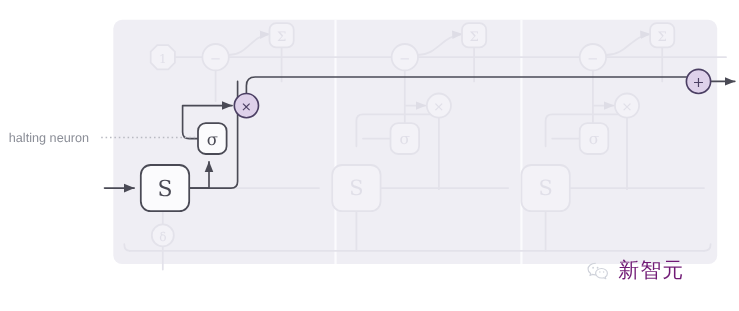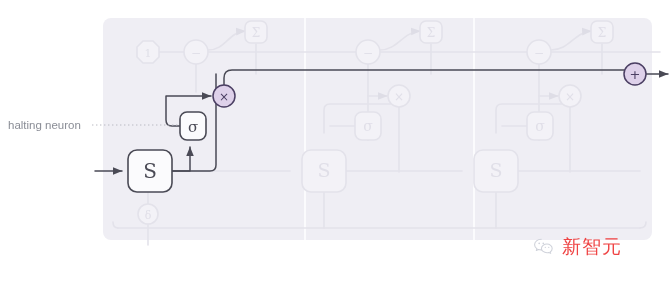--- a/index.html
+++ b/index.html
@@ -9,21 +9,21 @@
     font-family:"Liberation Sans", sans-serif;
     overflow:hidden;
     position:relative;
   }
   #stage{position:absolute;left:0;top:0;width:672px;height:283px;}
   #stage svg{display:block;}
   .wm{
     position:absolute;
     left:533px;top:237px;
     display:flex;align-items:center;gap:7px;
-    color:#ef4444;
+    color:#701a75;
     font-size:19px;
     letter-spacing:1px;
     font-family:"DejaVu Sans", sans-serif;
     user-select:none;
   }
   .wm .wm-ico{display:block;width:22px;height:18px;}
   .wm .wm-txt{line-height:1;}
 </style>
 </head>
 <body>

